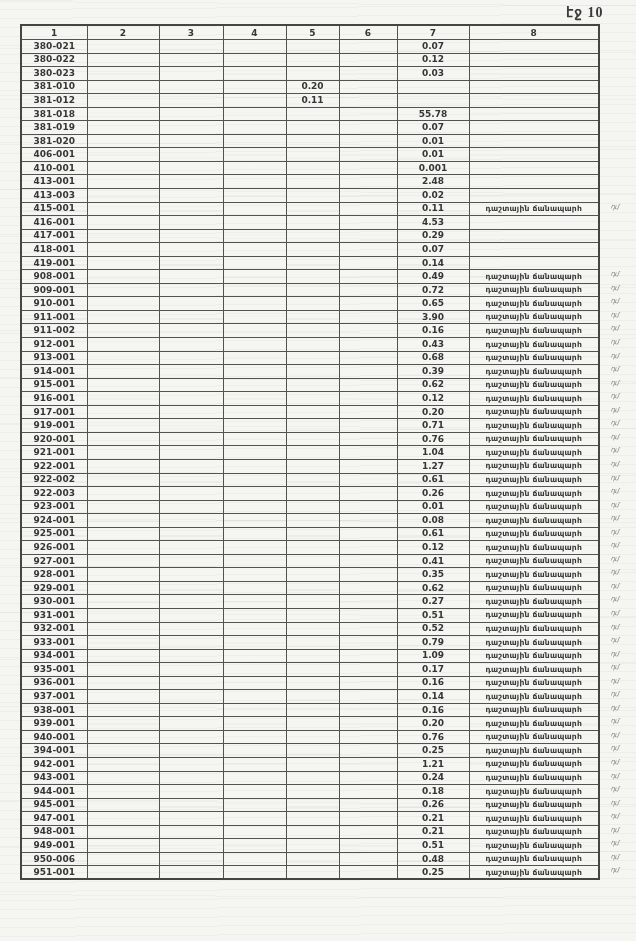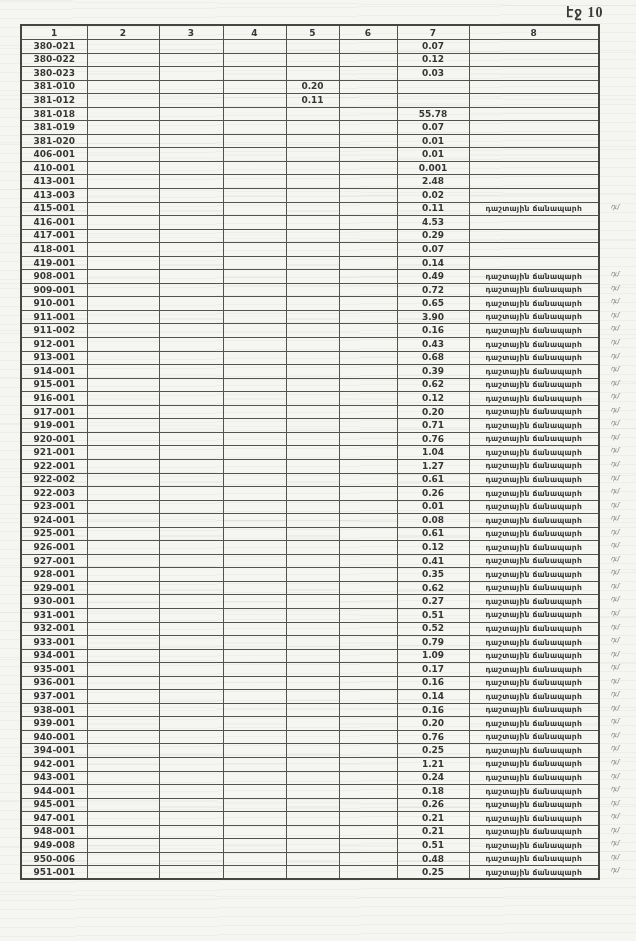--- a/index.html
+++ b/index.html
@@ -677,21 +677,21 @@
           <td class="c1">948-001</td>
           <td class="c2"></td>
           <td class="c3"></td>
           <td class="c4"></td>
           <td class="c5"></td>
           <td class="c6"></td>
           <td class="c7">0.21</td>
           <td class="c8">դաշտային ճանապարհ<span class="mark">դմ</span></td>
         </tr>
         <tr class="datarow">
-          <td class="c1">949-008</td>
+          <td class="c1">949-001</td>
           <td class="c2"></td>
           <td class="c3"></td>
           <td class="c4"></td>
           <td class="c5"></td>
           <td class="c6"></td>
           <td class="c7">0.51</td>
           <td class="c8">դաշտային ճանապարհ<span class="mark">դմ</span></td>
         </tr>
         <tr class="datarow">
           <td class="c1">950-006</td>

